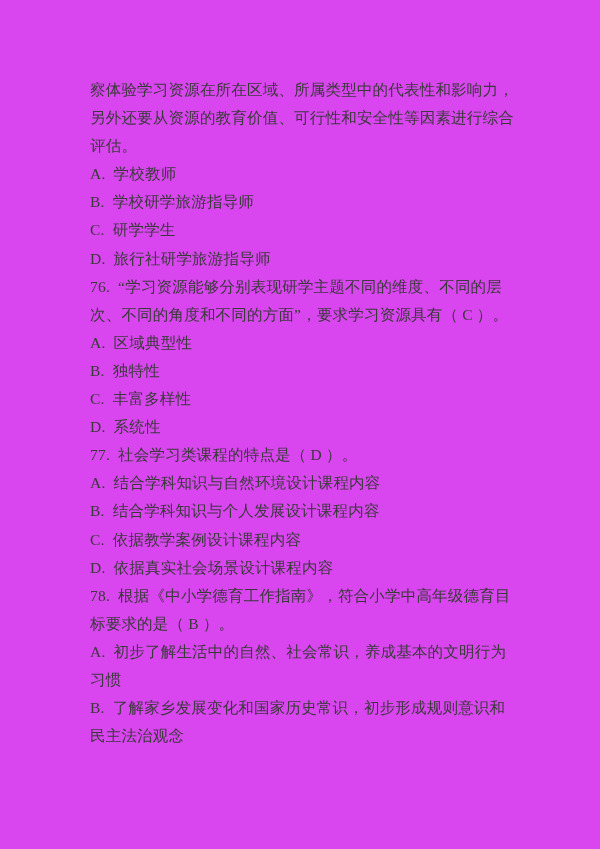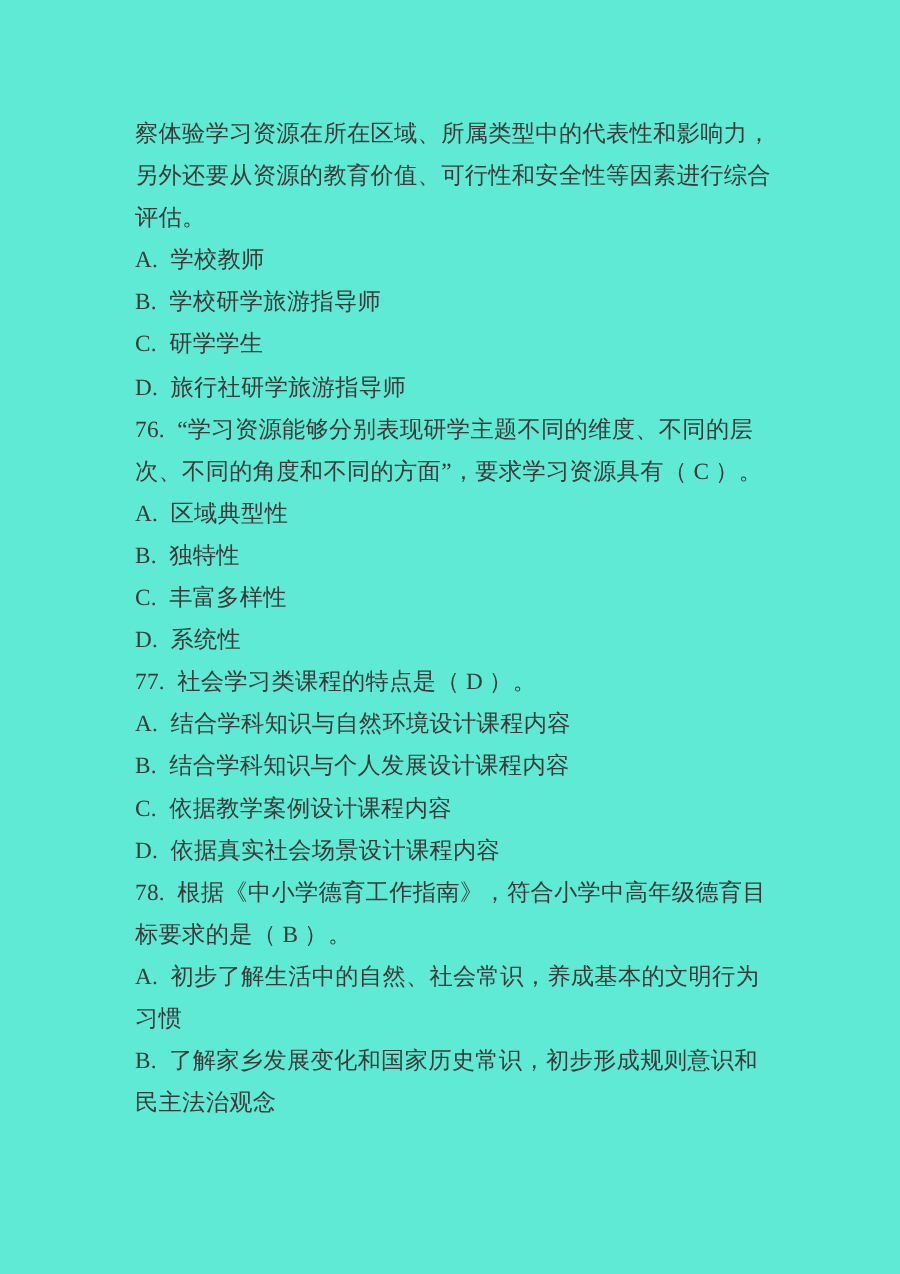--- a/index.html
+++ b/index.html
@@ -1,21 +1,21 @@
 <!DOCTYPE html>
 <html><head>
 <meta charset="utf-8">
 <style>
   * { margin: 0; padding: 0; box-sizing: border-box; }
   html, body { background: #e8e8e8; }
   .page {
     position: relative;
     width: 600px;
     height: 849px;
-    background: #5eead4;
+    background: #d946ef;
     overflow: hidden;
     margin: 0 auto;
   }
   .doc-content {
     position: absolute;
     left: 90px;
     top: 76px;
     width: 440px;
     font-family: "Liberation Serif", "DejaVu Serif", serif;
     font-size: 15.5px;

